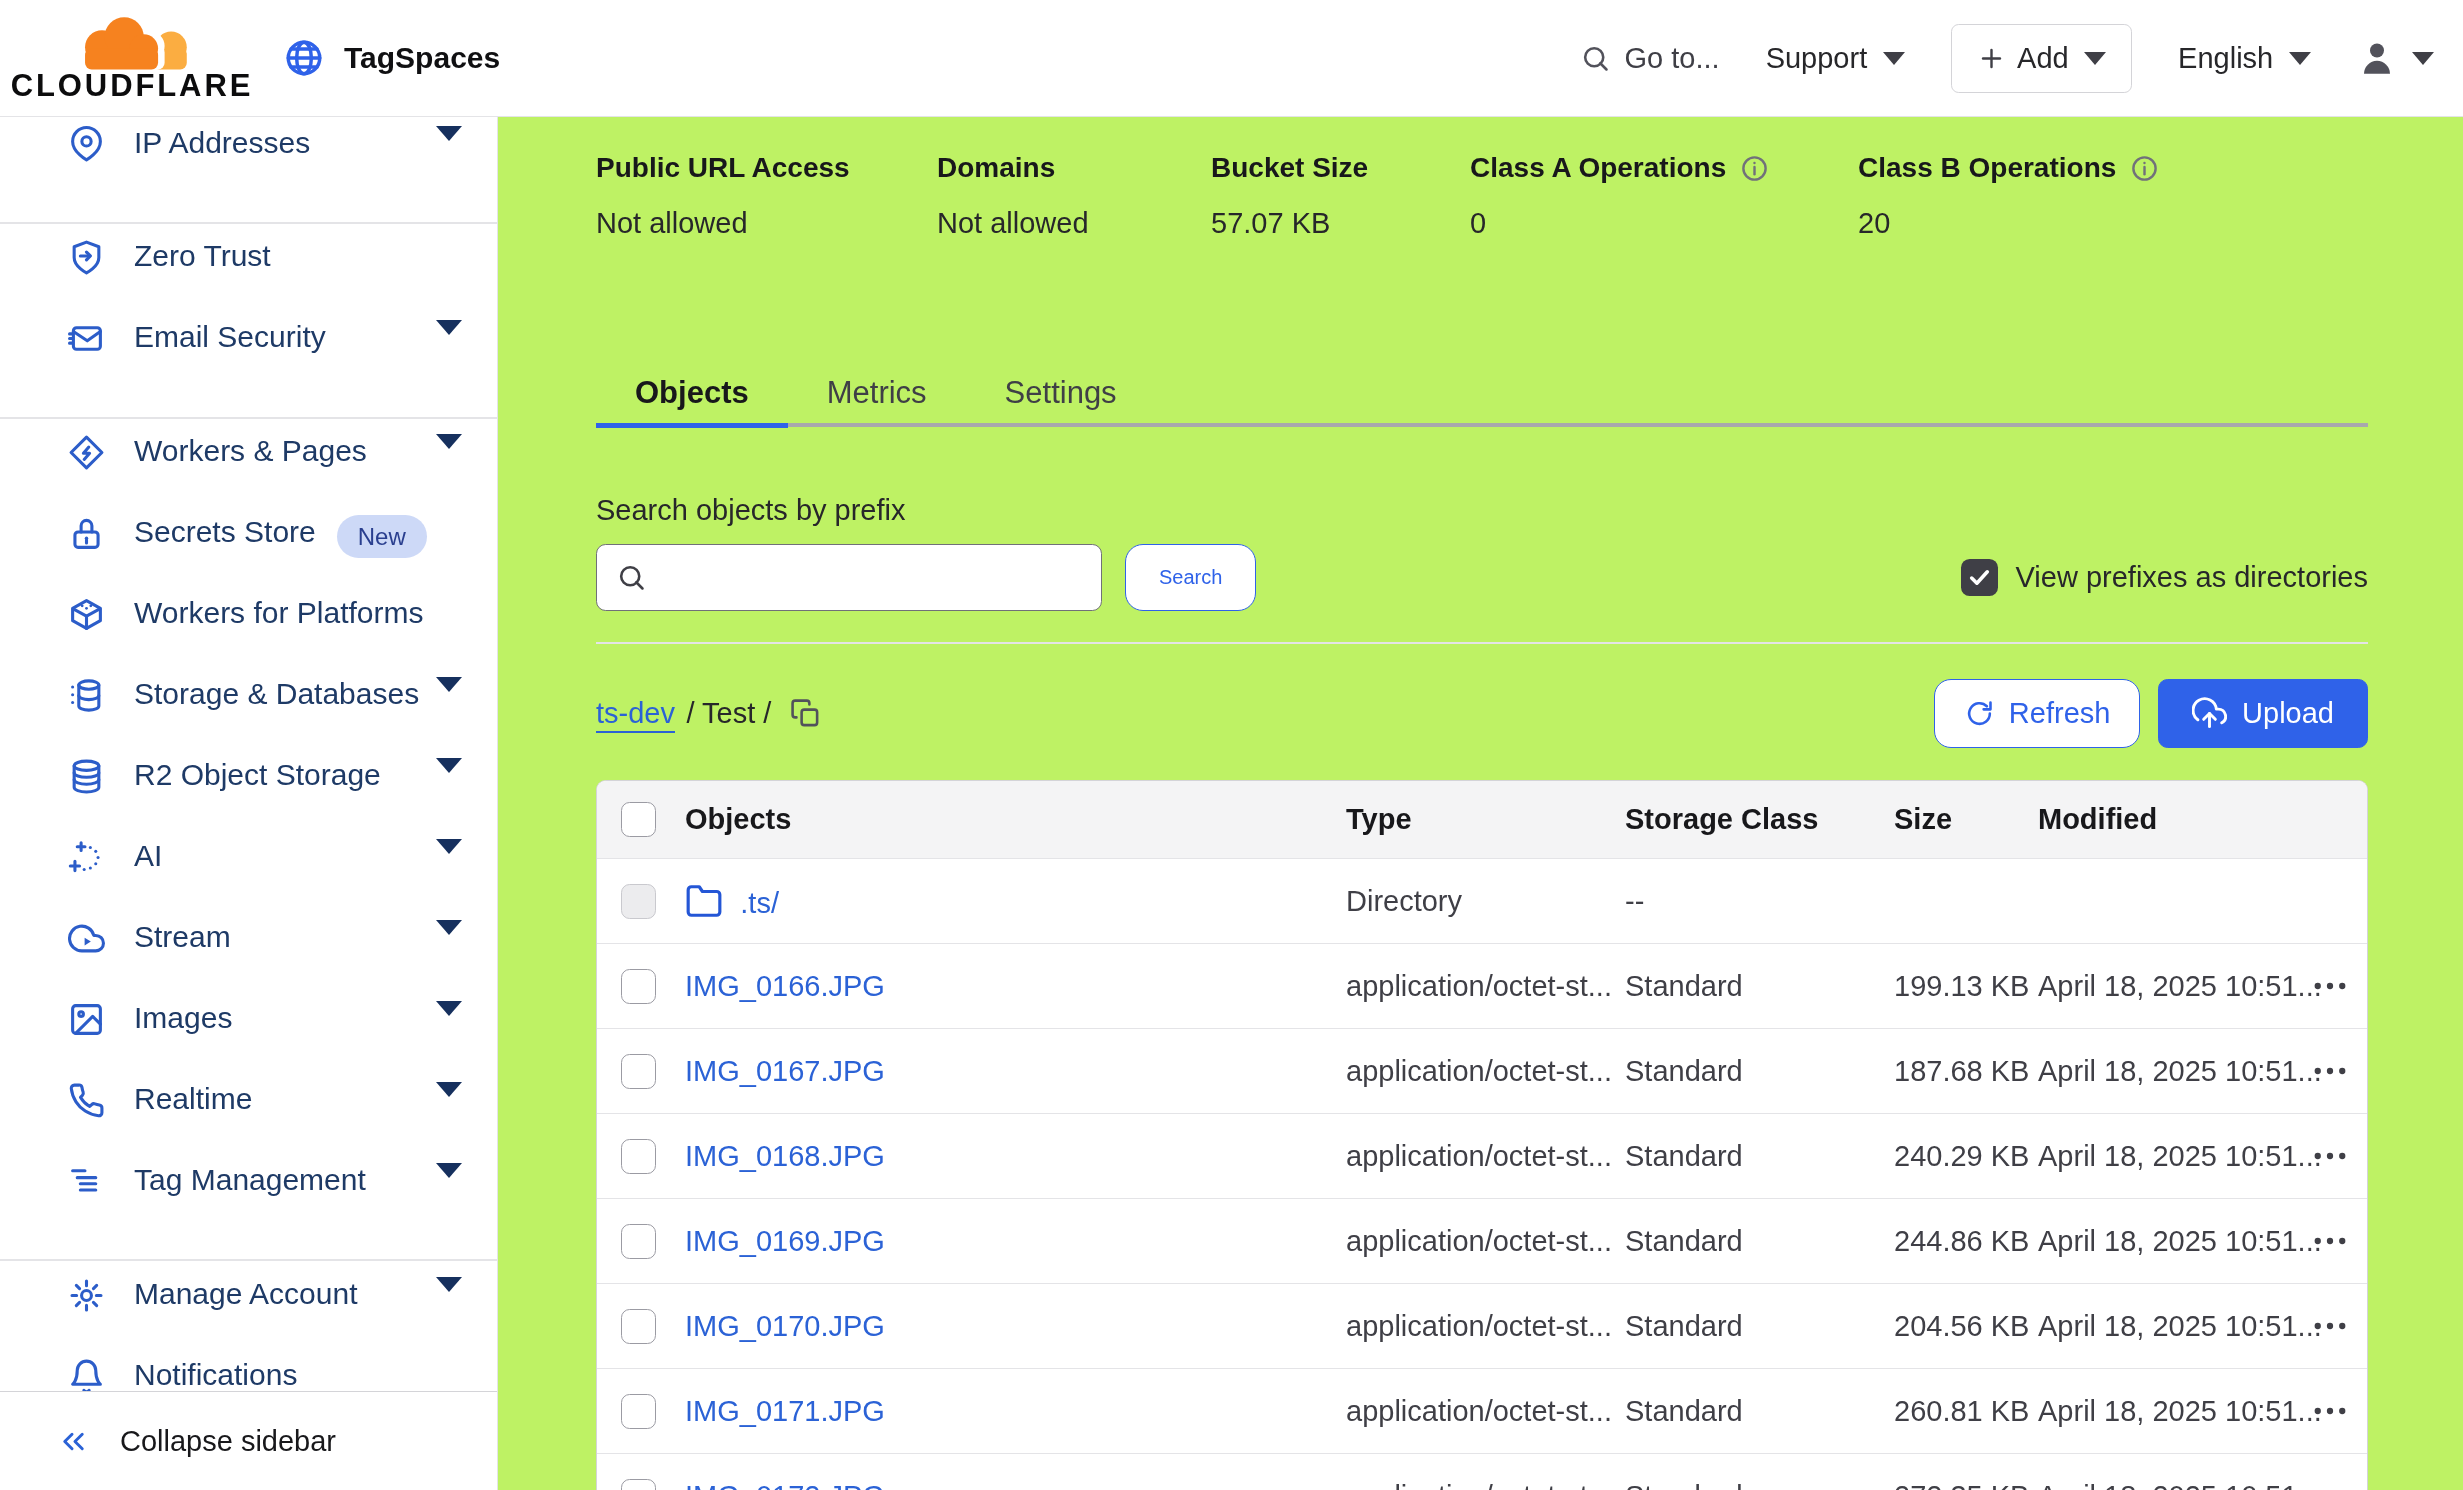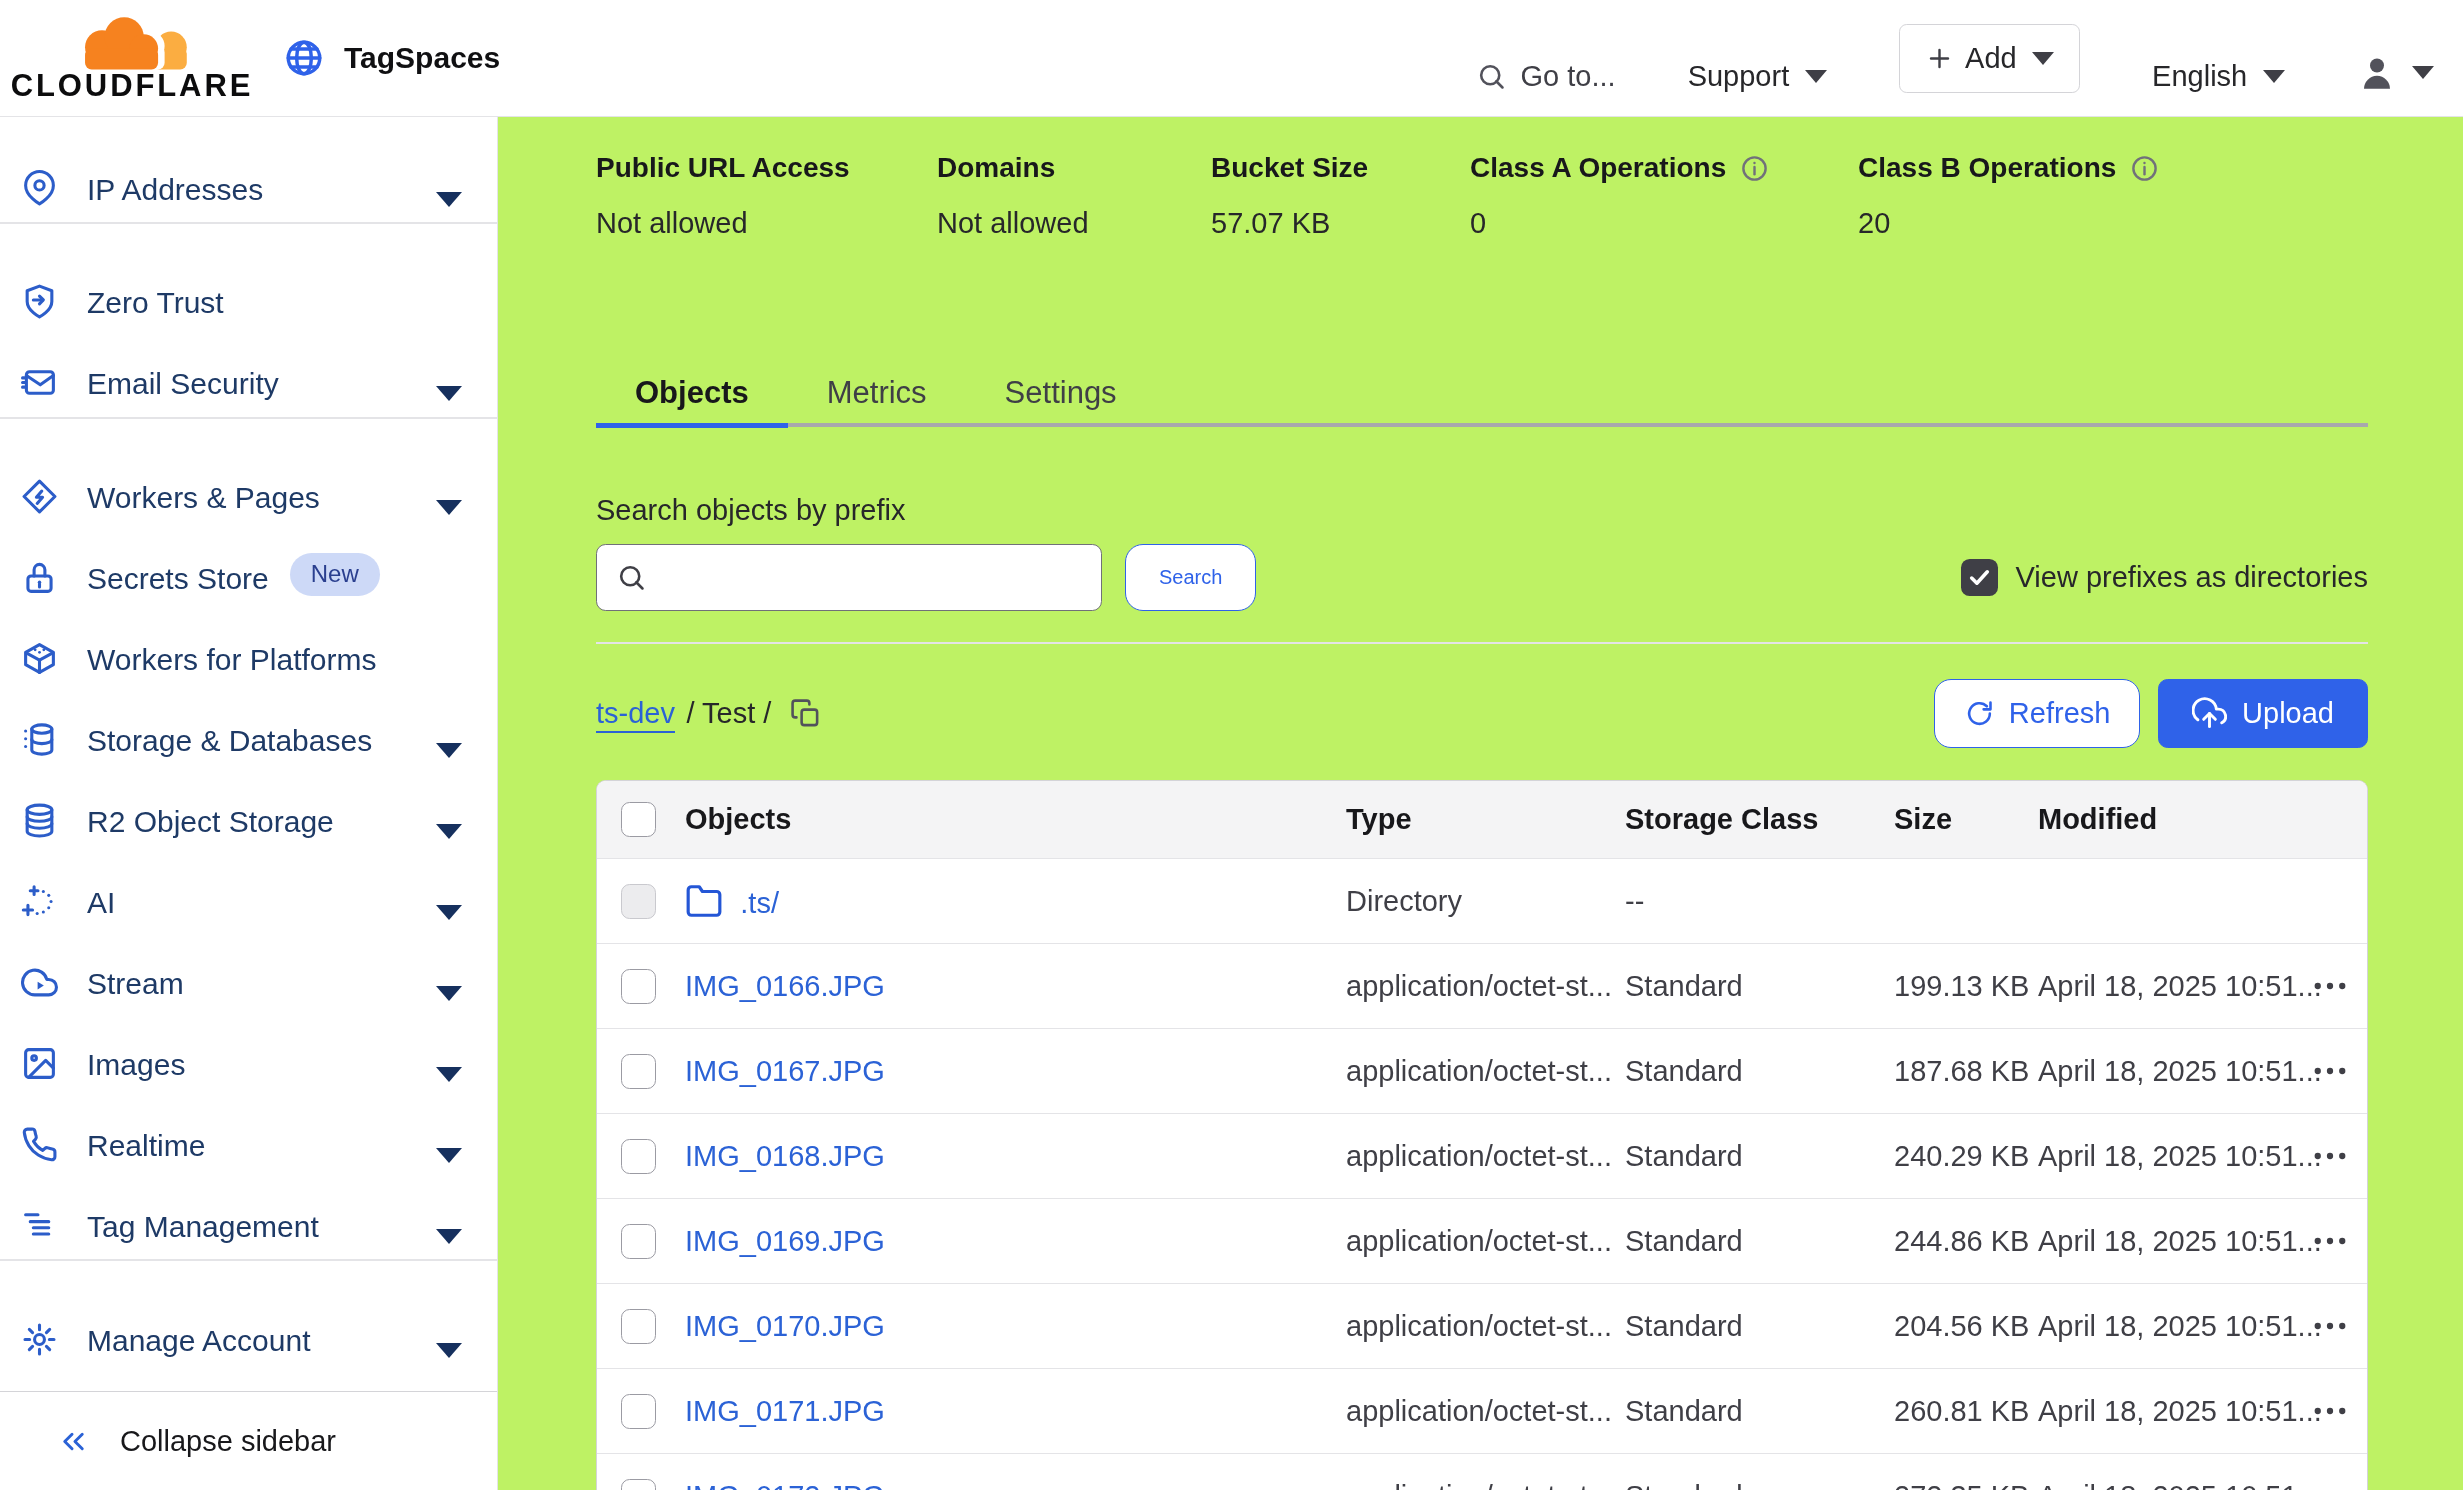--- a/index.html
+++ b/index.html
@@ -17,38 +17,38 @@
 
   
   .topbar{position:absolute;top:0;left:0;width:2463px;height:117px;background:#fff;
           border-bottom:1.9px solid var(--border);display:flex;align-items:center;z-index:20}
   .brand{margin-left:29px;width:206px;display:flex;flex-direction:column;align-items:center;cursor:pointer}
   .cf-cloud{width:134px;height:60px}
   .cf-word{font-size:31px;font-weight:700;color:#0c0c0d;letter-spacing:2.9px;margin-top:-3.8px;white-space:nowrap}
   .account{display:flex;align-items:center;margin-left:48px;cursor:pointer}
   .globe{width:42px;height:42px;color:var(--accent-blue)}
   .account-name{margin-left:19px;font-size:30px;font-weight:700;color:#101012}
-  .top-right{margin-left:auto;display:flex;align-items:flex-end;margin-right:29px;gap:72px}
+  .top-right{margin-left:auto;display:flex;align-items:center;margin-right:29px;gap:46px}
   .goto{display:flex;align-items:center;gap:13.4px;font-size:29px;color:var(--text-body);cursor:pointer}
   .goto .icon{width:31px;height:31px;color:#52525b}
   .menu-item{display:flex;align-items:center;font-size:29px;color:#27272a;cursor:pointer}
   .caret{width:0;height:0;border-left:11.5px solid transparent;border-right:11.5px solid transparent;
          border-top:13.4px solid #3f3f46;margin-left:15.4px}
   .add-btn{display:flex;align-items:center;height:69px;padding:0 25px;background:#fff;
            border:1.9px solid var(--border-dark);border-radius:7.7px;font-size:29px;color:#27272a;
            font-family:inherit;cursor:pointer}
   .add-btn .icon{width:29px;height:29px;color:#3f3f46;margin-right:11.5px}
   .avatar{display:flex;align-items:center;cursor:pointer}
   .person{width:40px;height:40px;color:#52525b}
 
   
   .sidebar{position:absolute;top:117px;left:0;width:498px;bottom:0;background:#fff;
            border-right:1.9px solid var(--border);z-index:10;overflow:hidden}
   #sidebar-nav{padding-top:8.6px}
-  .side-item{position:relative;height:81px;display:flex;align-items:flex-end;padding-left:21px;cursor:pointer}
+  .side-item{position:relative;height:81px;display:flex;align-items:flex-start;padding-left:68px;cursor:pointer}
   .side-icon{width:37px;height:37px;color:var(--nav-icon);flex:none}
   .side-label{margin-left:29px;font-size:30px;color:var(--nav-text);white-space:nowrap}
   .side-caret{position:absolute;right:35px;width:0;height:0;border-left:13.4px solid transparent;
               border-right:13.4px solid transparent;border-top:15.4px solid var(--caret-navy)}
   .badge{margin-left:21px;background:var(--badge-bg);color:var(--badge-text);font-size:24px;
          padding:7.7px 21px;border-radius:960px;white-space:nowrap}
   .side-divider{height:1.9px;background:var(--border);margin:15.4px 0}
   .collapse-bar{position:absolute;left:0;right:0;bottom:0;height:100px;background:#fff;
                 border-top:1.9px solid var(--border-dark);display:flex;align-items:center;
                 padding-left:56px;z-index:12;cursor:pointer}

